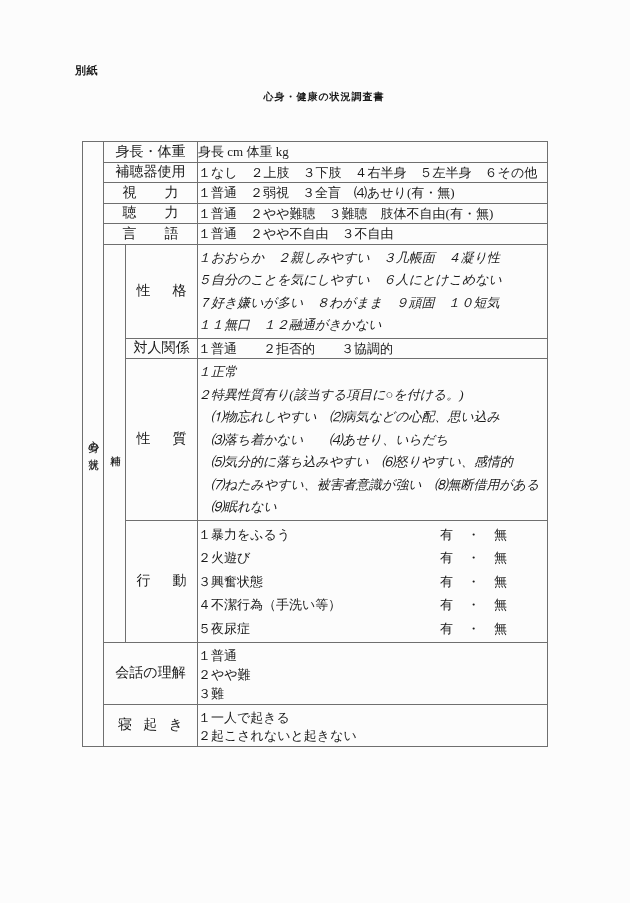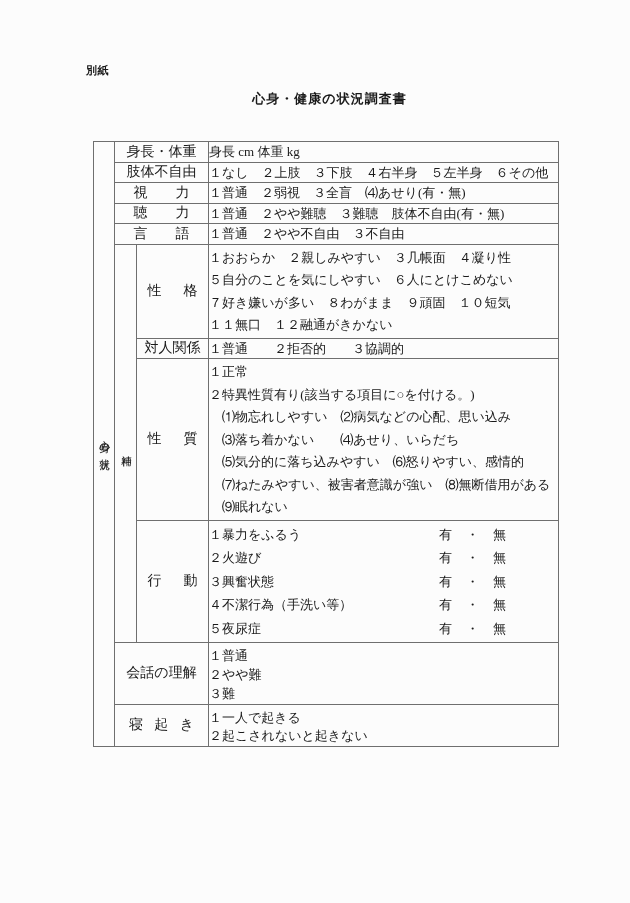--- a/index.html
+++ b/index.html
@@ -9,38 +9,38 @@
   }
   body {
     width: 630px;
     height: 903px;
     position: relative;
     font-family: "Liberation Serif", "DejaVu Serif", serif;
     color: #1a1a1a;
     overflow: hidden;
   }
 
-  .page { position: absolute; inset: 0; margin-left: 11px; }
+  .page { position: absolute; inset: 0; }
 
   
   .bessi {
     position: absolute;
     left: 75px;
     top: 63px;
     font-size: 11px;
     font-weight: bold;
     letter-spacing: 0.5px;
   }
   .doc-title {
     position: absolute;
     left: 0;
     right: 0;
     top: 90px;
     text-align: center;
-    font-size: 13px;
+    font-size: 10px;
     font-weight: bold;
     letter-spacing: 1px;
     padding-left: 18px;
   }
   .lead {
     position: absolute;
     left: 90px;
     top: 114px;
     font-size: 11.5px;
     letter-spacing: 0.3px;
@@ -90,28 +90,29 @@
   }
   .h-label.spread { letter-spacing: 0.28em; text-indent: 0.28em; }
 
   
   .content {
     padding: 5px 0 5px 12px;
     font-size: 13px;
     line-height: 1.5;
   }
   .content .line { white-space: pre; }
-  .content.roomy .line { margin: 3px 0; }
+  .content.roomy .line { margin: 3px 0; font-style: italic; }
   .content.compact { line-height: 1.45; padding-top: 4px; }
 
   
   .beh-row {
     display: flex;
     align-items: center;
     margin: 4px 0;
+    gap: 12px;
   }
   .beh-name { width: 230px; white-space: pre; }
   .beh-mark { white-space: pre; letter-spacing: 0.5px; }
 </style>
 </head>
 <body>
 
 <div class="page">
 
   <div class="bessi">別紙</div>
@@ -128,21 +129,21 @@
 
       <tr>
         <td class="v-cell" rowspan="11">
           <span class="v-text">心身の状況</span>
         </td>
         <td class="h-label" colspan="2">身長・体重</td>
         <td class="content">身長          cm    体重            kg</td>
       </tr>
 
       <tr>
-        <td class="h-label" colspan="2">肢体不自由</td>
+        <td class="h-label" colspan="2">補聴器使用</td>
         <td class="content">１なし　２上肢　３下肢　４右半身　５左半身　６その他</td>
       </tr>
 
       <tr>
         <td class="h-label" colspan="2">視　　力</td>
         <td class="content">１普通　２弱視　３全盲　⑷あせり(有・無)</td>
       </tr>
 
       <tr>
         <td class="h-label" colspan="2">聴　　力</td>

